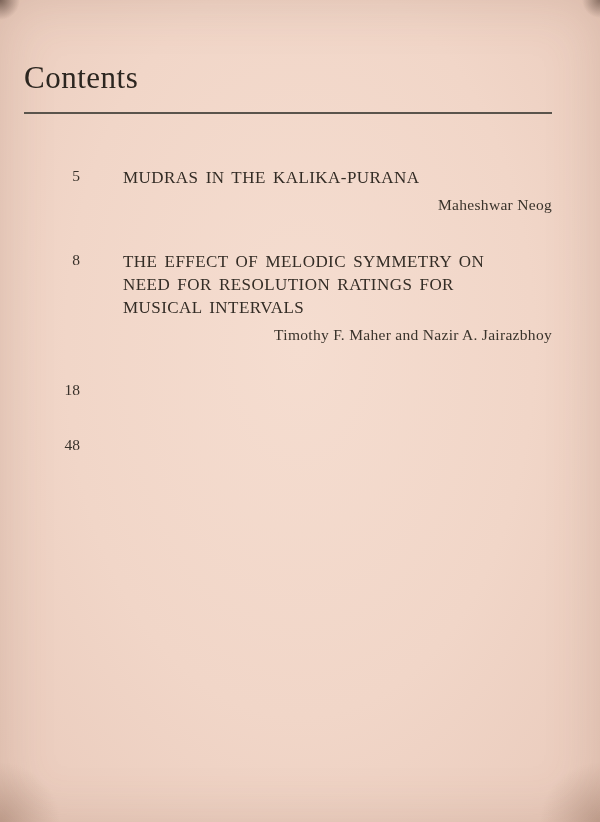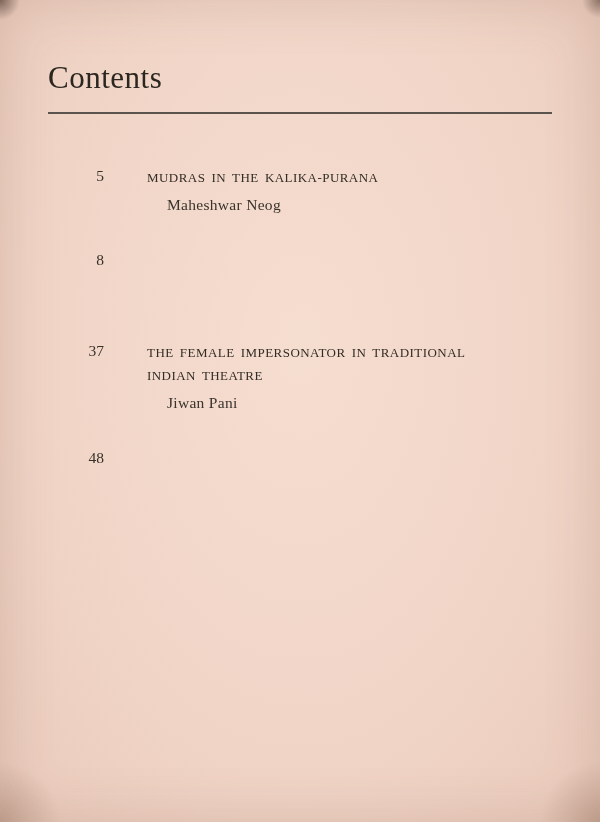--- a/index.html
+++ b/index.html
@@ -17,21 +17,21 @@
     color: #352e26;
     background-image:
       radial-gradient(circle at 0% 0%, rgba(50,35,28,0.60) 0px, rgba(50,35,28,0.0) 20px),
       radial-gradient(circle at 100% 0%, rgba(50,35,28,0.50) 0px, rgba(50,35,28,0.0) 18px),
       radial-gradient(circle at 100% 100%, rgba(110,75,55,0.28) 0px, rgba(110,75,55,0.0) 60px),
       radial-gradient(circle at 0% 100%, rgba(110,75,55,0.28) 0px, rgba(110,75,55,0.0) 60px),
       radial-gradient(ellipse at 50% 42%, #f5ddd0 0%, #f1d6c8 55%, #e9cabb 100%);
     box-shadow: inset 0 0 55px rgba(120, 80, 58, 0.18);
   }
   .content {
-    padding: 60px 48px 0 48px;
+    padding: 60px 48px 0 24px;
   }
   .page-title {
     margin: 0 0 16px 0;
     font-size: 31px;
     font-weight: 400;
     letter-spacing: 0.5px;
     color: #2c2620;
   }
   .title-rule {
     height: 2px;
@@ -48,33 +48,34 @@
     column-gap: 43px;
     margin-bottom: 36px;
   }
   .page-number {
     text-align: right;
     font-size: 15.5px;
     padding-top: 1px;
     color: #38312a;
   }
   .entry-title {
-    font-size: 13px;
+    font-size: 17px;
     line-height: 23px;
     letter-spacing: 0.45px;
     word-spacing: 2.5px;
     white-space: pre-line;
     color: #332c25;
   }
   .entry-author {
     margin-top: 7px;
-    margin-left: 20px;
+    margin-left: 40px;
     font-size: 15.5px;
     letter-spacing: 0.3px;
     color: #3a332b;
+    text-align: right;
   }
 </style>
 </head>
 <body>
 
 <div class="page">
   <div class="content">
 
     <h1 class="page-title">Contents</h1>
     <hr class="title-rule">
@@ -84,33 +85,32 @@
       <div class="toc-entry">
         <div class="page-number">5</div>
         <div>
           <div class="entry-title">MUDRAS IN THE KALIKA-PURANA</div>
           <div class="entry-author">Maheshwar Neog</div>
         </div>
       </div>
 
       <div class="toc-entry">
         <div class="page-number">8</div>
+        <div>
+          <div class="entry-title">THE EFFECT OF MELODIC SYMMETRY ON
+NEED FOR RESOLUTION RATINGS FOR
+MUSICAL INTERVALS</div>
+          <div class="entry-author">Timothy F. Maher and Nazir A. Jairazbhoy</div>
+        </div>
       </div>
 
       <div class="toc-entry">
+        <div class="page-number">18</div>
       </div>
 
-      <div class="toc-entry">
-        <div class="page-number">37</div>
-        <div>
-          <div class="entry-title">THE FEMALE IMPERSONATOR IN TRADITIONAL
-INDIAN THEATRE</div>
-          <div class="entry-author">Jiwan Pani</div>
-        </div>
-      </div>
 
       <div class="toc-entry">
         <div class="page-number">48</div>
       </div>
 
     </div>
   </div>
 </div>
 
 </body></html>

